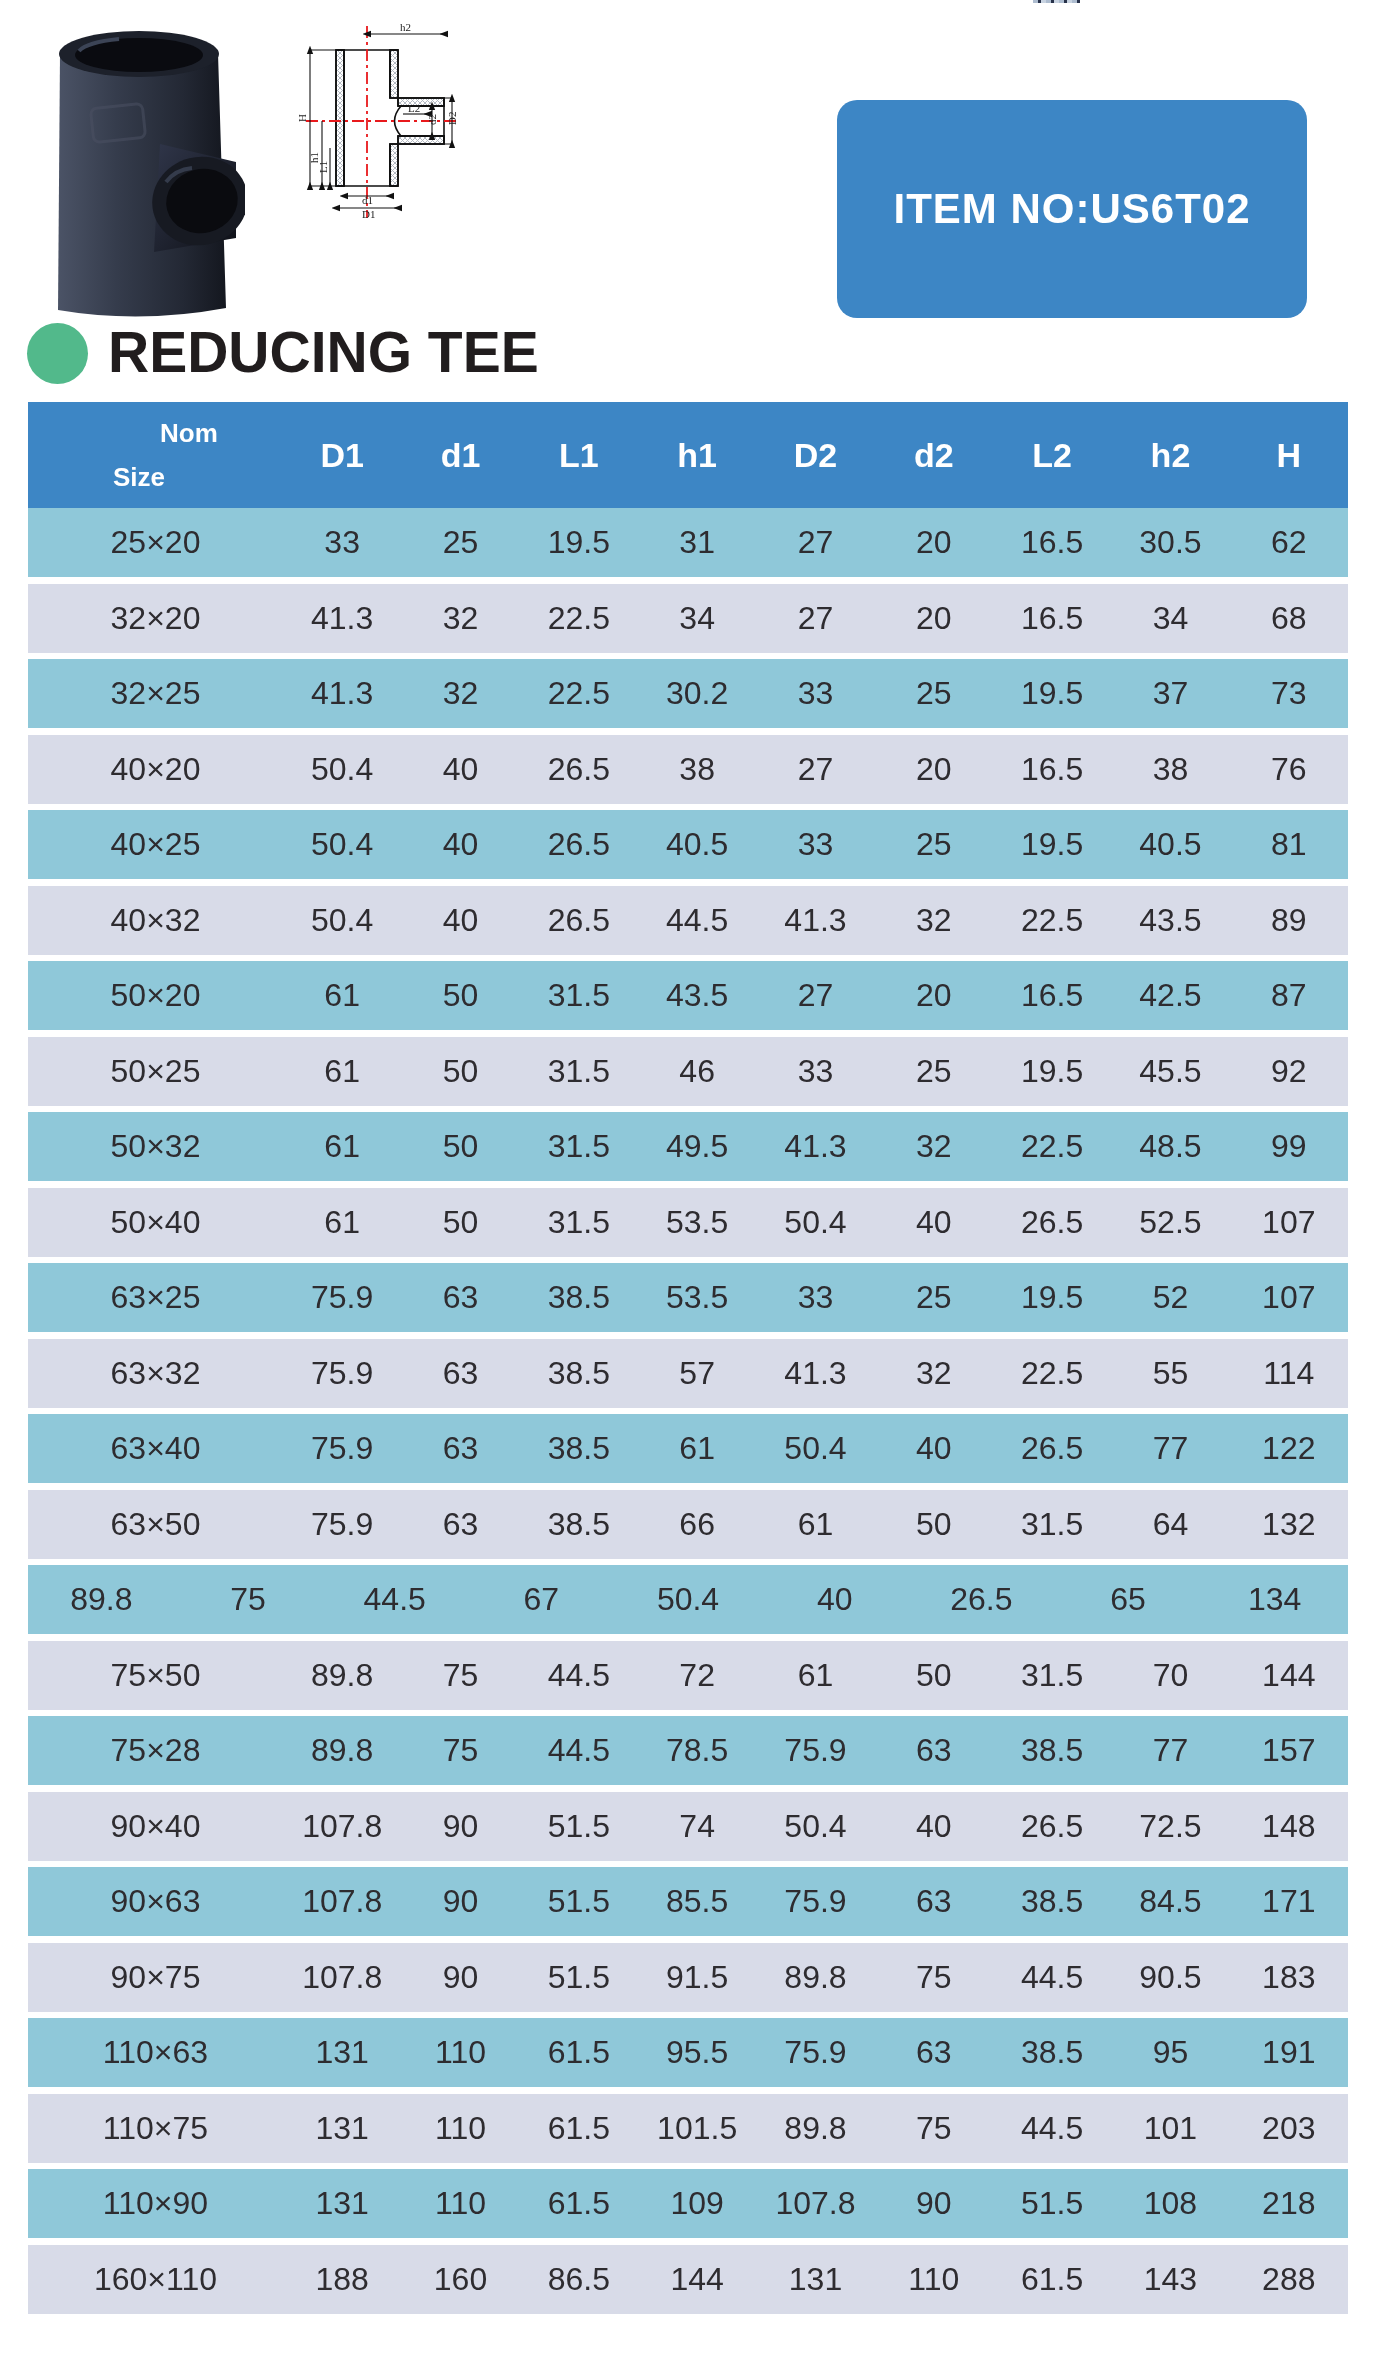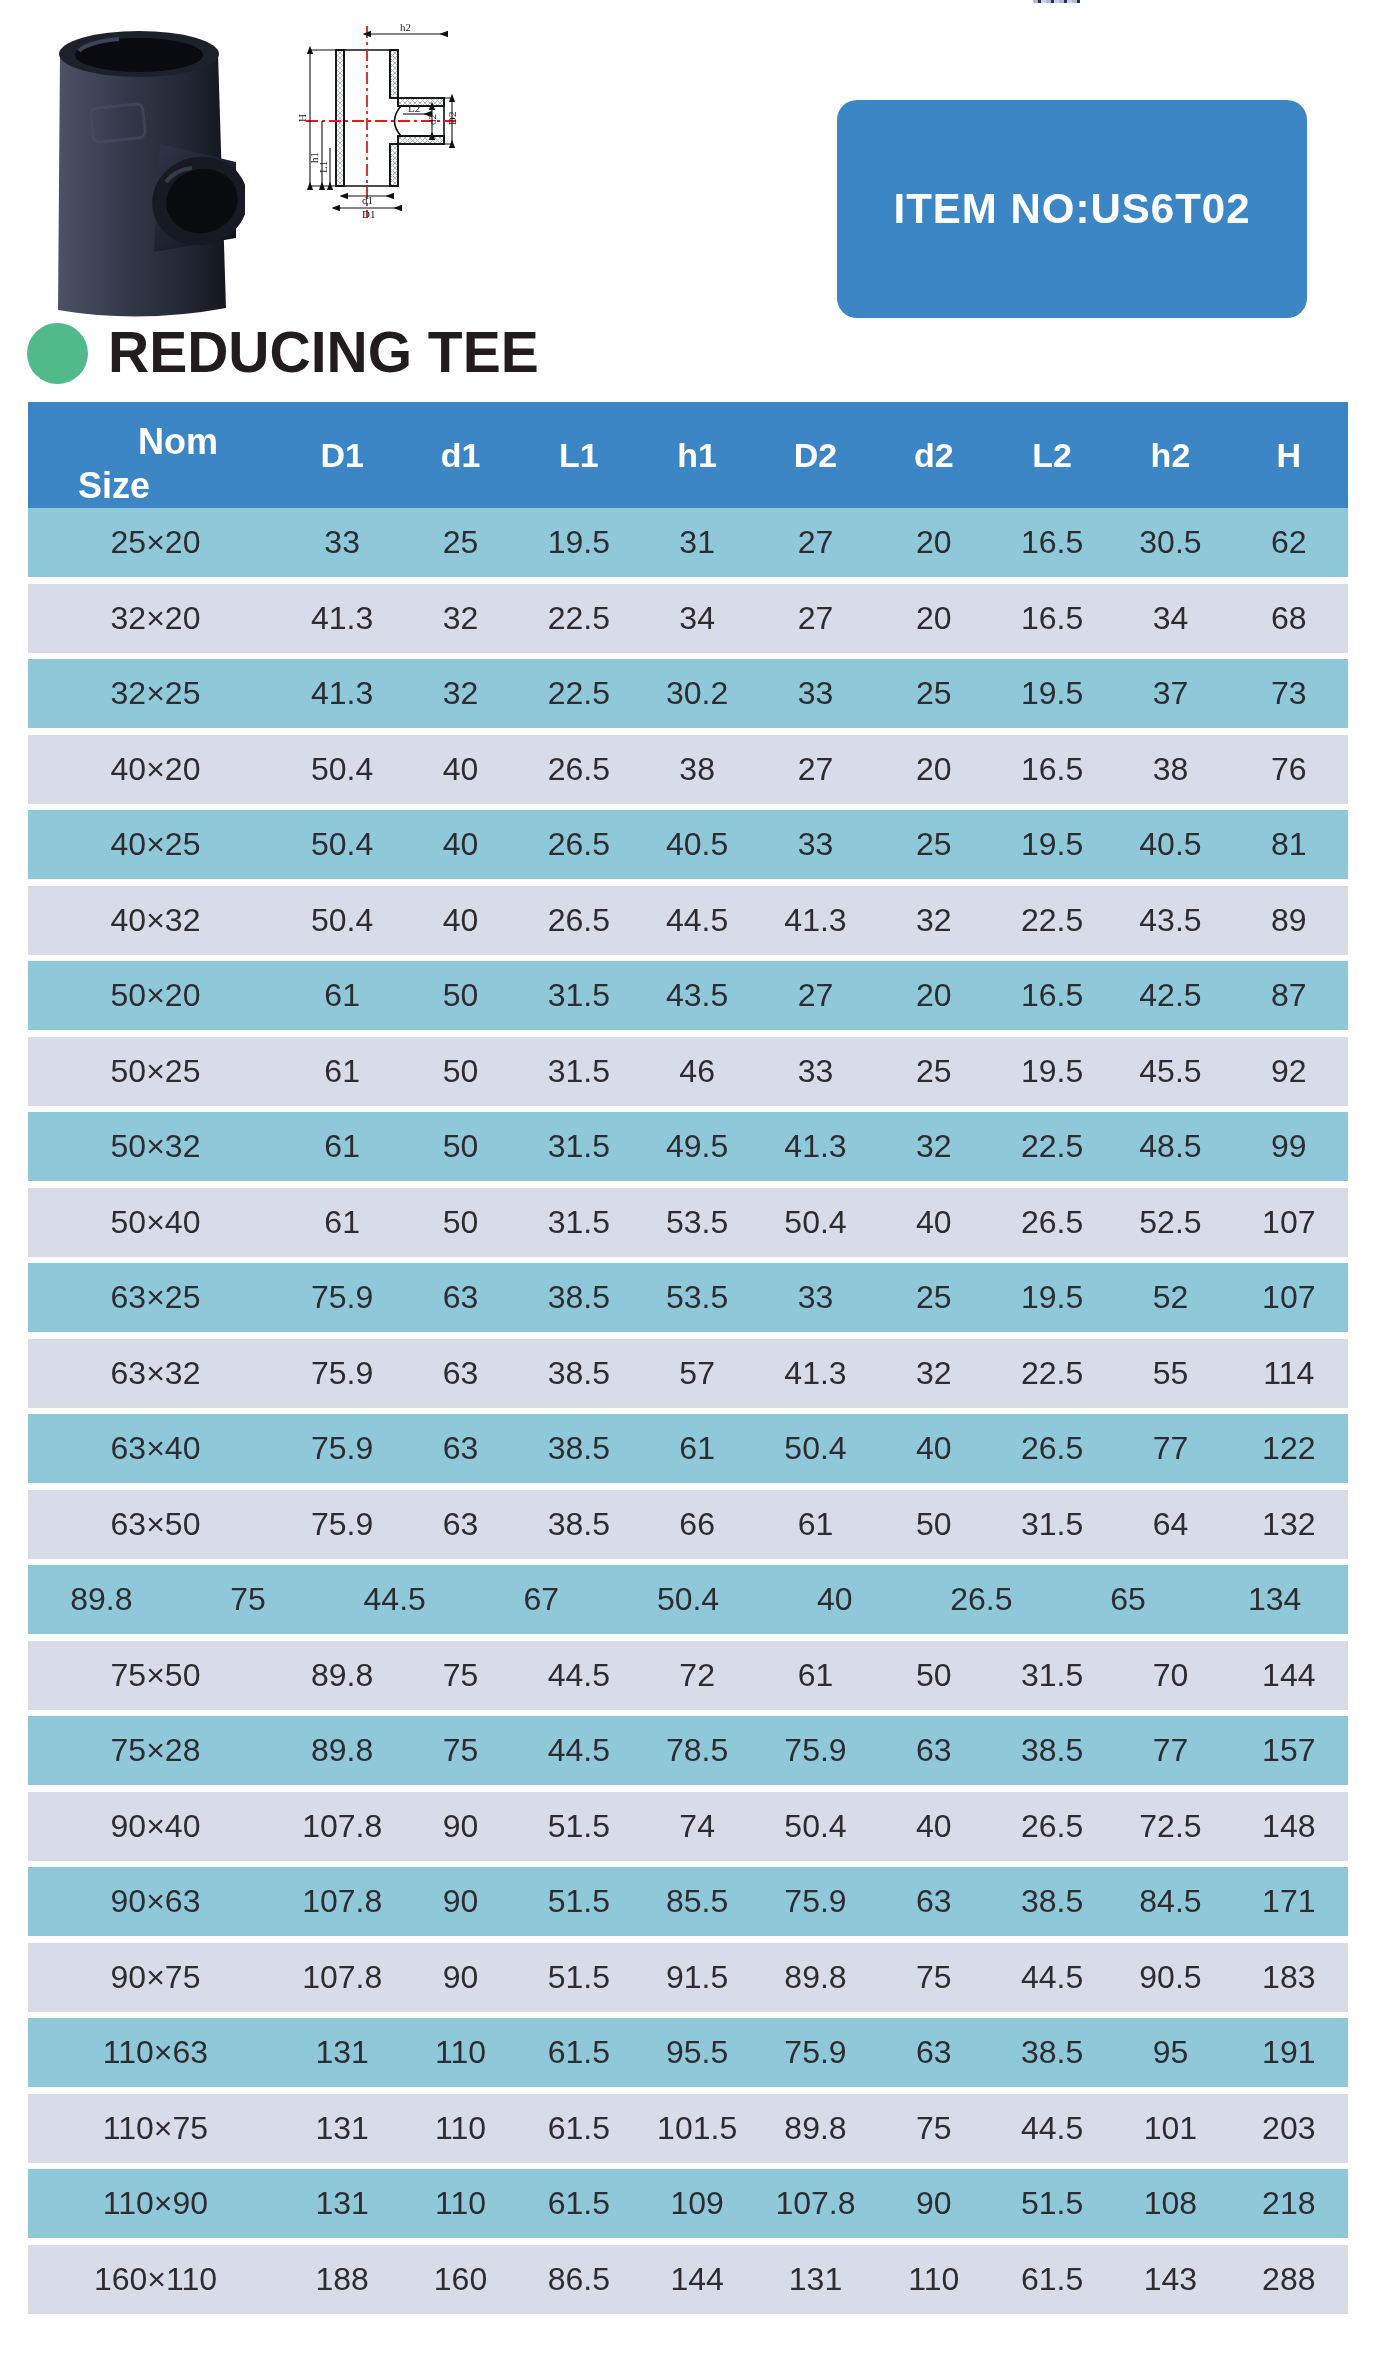--- a/index.html
+++ b/index.html
@@ -34,24 +34,24 @@
   .sec-title{
     position:absolute;left:108px;top:316px;height:72px;line-height:72px;
     font-size:57px;font-weight:bold;color:#211d1e;letter-spacing:0px;
   }
   
   .spec-table{position:absolute;left:28px;top:402px;width:1320px;}
   .thead{
     display:flex;height:106px;background:var(--accent,#3d86c5);
     color:#fff;font-weight:bold;
   }
-  .hc1{width:255px;display:flex;flex-direction:column;justify-content:flex-end;
-       font-size:36px;line-height:44px;padding-left:50px;box-sizing:border-box;}
+  .hc1{width:255px;display:flex;flex-direction:column;justify-content:center;
+       font-size:26px;line-height:44px;padding-left:72px;box-sizing:border-box;}
   .hc1 .l1{display:block;margin-left:60px;}
-  .hc1 .l2{display:block;margin-left:0;}
+  .hc1 .l2{display:block;margin-left:13px;}
   .hcell{flex:1;text-align:center;line-height:106px;font-size:34px;}
   .tbody{display:flex;flex-direction:column;}
   .trow{display:flex;height:69px;}
   .trow + .trow{margin-top:6.5px;}
   .trow.odd{background:var(--rowblue,#8fc8d9);}
   .trow.even{background:var(--rowlav,#d8dbe8);}
   .cell{flex:1;text-align:center;line-height:69px;font-size:32px;color:#2e2c30;}
   .cell.c1{flex:none;width:255px;}
 </style>
 </head>

